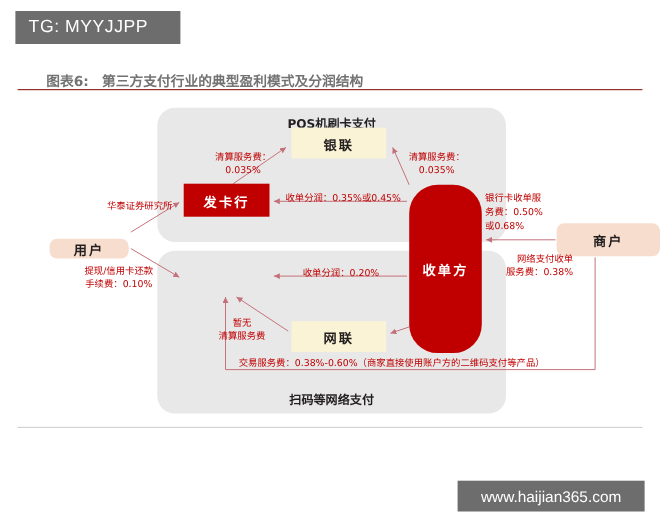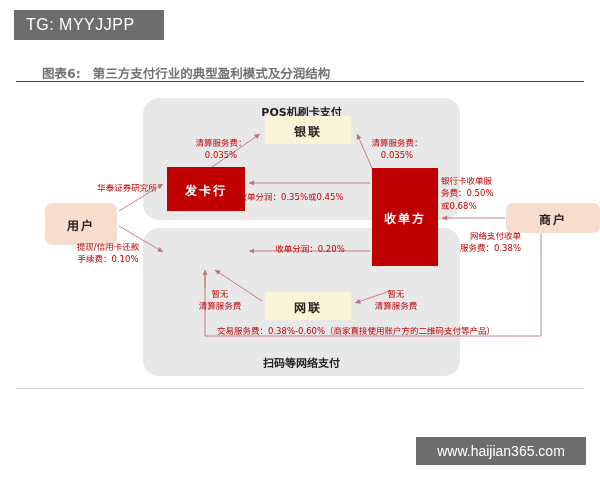--- a/index.html
+++ b/index.html
@@ -107,42 +107,42 @@
     font-size: 12px;
   }
   .node-peach {
     background: #f7ddcd;
     color: #231f20;
     font-size: 12px;
     border-radius: 7px;
   }
 
   #node-unionpay   { left: 265px; top: 28px;  width: 86px; height: 28px; }
-  #node-issuer     { left: 167px; top: 79px;  width: 78px; height: 44px; }
-  #node-acquirer   { left: 372px; top: 80px;  width: 66px; height: 98px; }
+  #node-issuer     { left: 167px; top: 79px;  width: 78px; height: 30px; }
+  #node-acquirer   { left: 372px; top: 80px;  width: 66px; height: 153px; border-radius: 26px; }
   #node-account    { left: 167px; top: 148px; width: 78px; height: 30px; }
   #node-nexus      { left: 265px; top: 204px; width: 86px; height: 28px; }
-  #node-user       { left: 45px;  top: 115px; width: 72px; height: 42px; }
+  #node-user       { left: 45px;  top: 129px; width: 72px; height: 18px; }
   #node-merchant   { left: 506px; top: 115px; width: 94px; height: 30px; }
 
   
   .lbl {
     position: absolute;
     color: #c00000;
     font-size: 8.5px;
     line-height: 1.45;
     font-family: "DejaVu Sans", sans-serif;
     white-space: nowrap;
   }
   .lbl.c { text-align: center; }
   .lbl.l { text-align: left; }
 
   #lbl-clear-left   { left: 181px; top: 49px;  width: 80px; }
   #lbl-clear-right  { left: 357px; top: 49px;  width: 80px; }
-  #lbl-split-1      { left: 225px; top: 87px;  width: 132px; margin-top: 16px; }
+  #lbl-split-1      { left: 246px; top: 87px;  width: 132px; }
   #lbl-split-2      { left: 255px; top: 155px; width: 110px; }
   #lbl-bankfee      { left: 441px; top: 87px;  width: 80px; }
   #lbl-netfee       { left: 441px; top: 142px; width: 80px; text-align: right; }
   #lbl-annual       { left: 86px;  top: 94px;  width: 82px; }
   #lbl-withdraw     { left: 56px;  top: 153px; width: 104px; }
   #lbl-none-left    { left: 178px; top: 200px; width: 84px; }
   #lbl-none-right   { left: 354px; top: 200px; width: 84px; }
   #lbl-trade        { left: 217px; top: 237px; width: 300px; text-align: left; }
 
   

